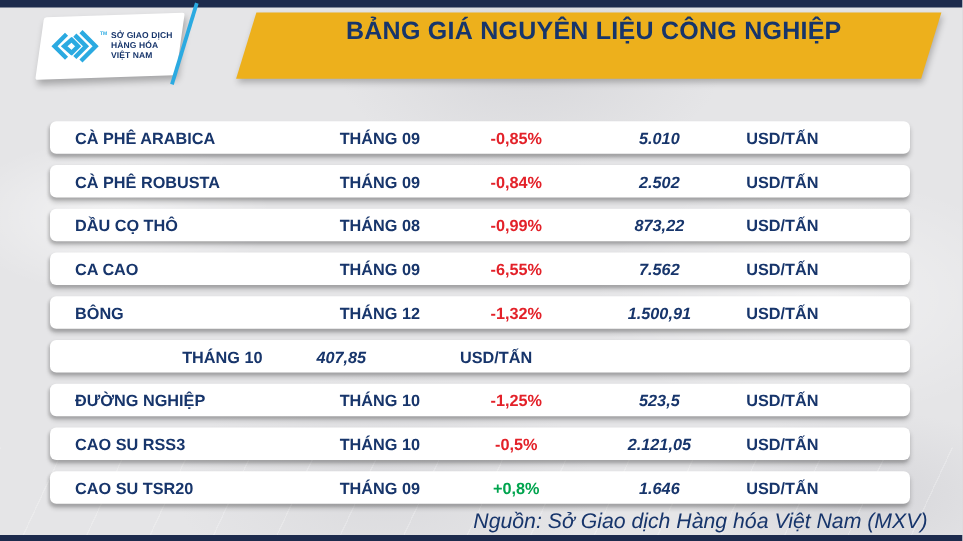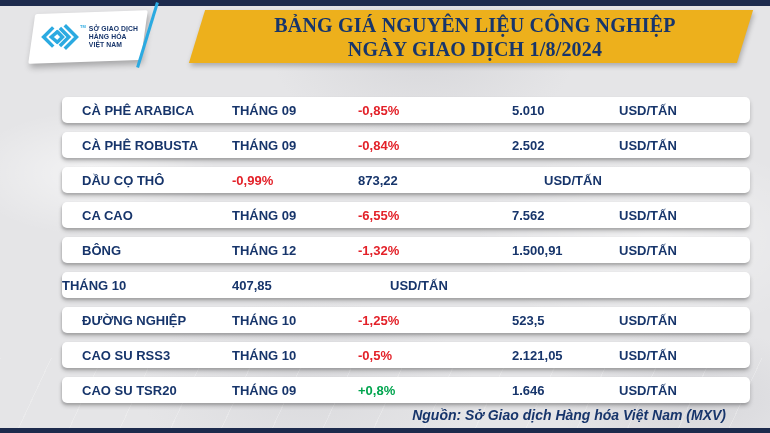--- a/index.html
+++ b/index.html
@@ -32,21 +32,21 @@
 
   
   .banner{
     position:absolute;left:197px;top:10px;width:548px;height:53px;
     background:var(--gold);transform:skewX(-17deg);
     box-shadow:2px 3px 5px rgba(0,0,0,.25);
   }
   .banner-title{
     position:absolute;left:205px;top:13px;width:540px;height:50px;
     text-align:center;color:var(--navy);
-    font-size:20px;line-height:24px;font-weight:800;letter-spacing:.2px;font-family:Liberation Serif, serif;
+    font-size:20px;line-height:24px;font-weight:800;letter-spacing:.2px;
   }
 
   
   .logo-card{position:absolute;left:32px;top:12px;width:112px;height:50px;z-index:2;}
   .logo-card::before{
     content:"";position:absolute;inset:0;background:#fff;border-radius:2px;
     transform:skewX(-10deg) rotate(-2deg);
     box-shadow:2px 4px 6px rgba(0,0,0,.28);
   }
   .logo-inner{position:relative;z-index:1;display:flex;align-items:center;height:100%;padding-left:6px;box-sizing:border-box;}
@@ -57,48 +57,47 @@
     position:absolute;left:146px;top:1px;width:3px;height:68px;background:var(--cyan);
     transform:rotate(17deg);z-index:3;
   }
 
   
   .table{position:absolute;left:40px;top:97px;width:688px;}
   .row{
     width:688px;height:26px;margin-bottom:9px;background:#fff;border-radius:5px;
     box-shadow:0 3px 4px rgba(0,0,0,.22), -1px 2px 2px rgba(0,0,0,.10);
     display:grid;grid-template-columns:170px 126px 154px 75px 1fr;align-items:center;
-    font-size:13px;font-weight:bold;color:var(--navy);margin-left:22px;
+    font-size:13px;font-weight:bold;color:var(--navy);
   }
   .c-name{padding-left:20px;white-space:nowrap;}
-  .c-month{text-align:left;}
-  .c-change{text-align:left;}
+  .c-month{text-align:right;}
+  .c-change{text-align:center;}
   .c-change.down{color:var(--red);}
   .c-change.up{color:var(--green);}
-  .c-price{text-align:left;}
+  .c-price{text-align:center;font-style:italic;}
   .c-unit{padding-left:32px;}
 
   .source{
-    position:absolute;right:44px;top:407px;
-    font-size:14px;font-weight:bold;font-style:italic;color:var(--navy);
+    position:absolute;right:28px;top:407px;
+    font-size:17px;font-weight:normal;font-style:italic;color:var(--navy);
   }
 </style>
 </head>
 <body>
 
 <div class="stage" style="--navy: #17356b; --red: #e32129; --green: #00a44e; --gold: #edb01c; --cyan: #2baae1; --frame: #1d2b4d;">
   <div class="bg-texture"></div>
   <div class="bg-lines"></div>
   <div class="frame-top"></div>
   <div class="frame-bottom"></div>
 
   <div class="banner"></div>
   <div class="banner-title">
     <div>BẢNG GIÁ NGUYÊN LIỆU CÔNG NGHIỆP</div>
-    <div>NGÀY GIAO DỊCH 1/8/2024</div>
   </div>
 
   <div class="logo-card">
     <div class="logo-inner">
       <svg class="logo-mark" viewBox="0 0 60 40" fill="none" stroke="#2baae1" stroke-width="5" stroke-linecap="square">
         <path d="M20 8 L8 20 L20 32"></path>
         <path d="M27 13 L19 20 L27 27"></path>
         <path d="M28 13 L35 20 L28 27"></path>
         <path d="M33 9 L44 20 L33 31"></path>
         <path d="M40 5 L55 20 L40 35"></path>
@@ -123,20 +122,21 @@
   </div>
       <div class="row">
     <span class="c-name">CÀ PHÊ ROBUSTA</span>
     <span class="c-month">THÁNG 09</span>
     <span class="c-change down">-0,84%</span>
     <span class="c-price">2.502</span>
     <span class="c-unit">USD/TẤN</span>
   </div>
       <div class="row">
     <span class="c-name">DẦU CỌ THÔ</span>
+    <span class="c-month">THÁNG 08</span>
     <span class="c-change down">-0,99%</span>
     <span class="c-price">873,22</span>
     <span class="c-unit">USD/TẤN</span>
   </div>
       <div class="row">
     <span class="c-name">CA CAO</span>
     <span class="c-month">THÁNG 09</span>
     <span class="c-change down">-6,55%</span>
     <span class="c-price">7.562</span>
     <span class="c-unit">USD/TẤN</span>

